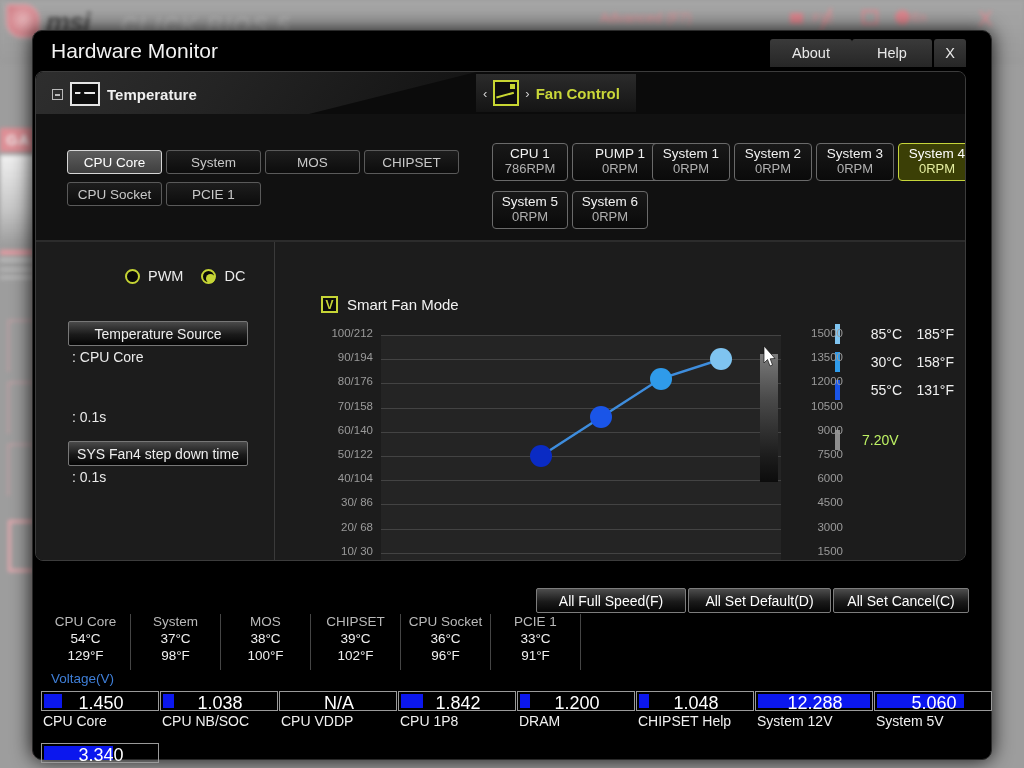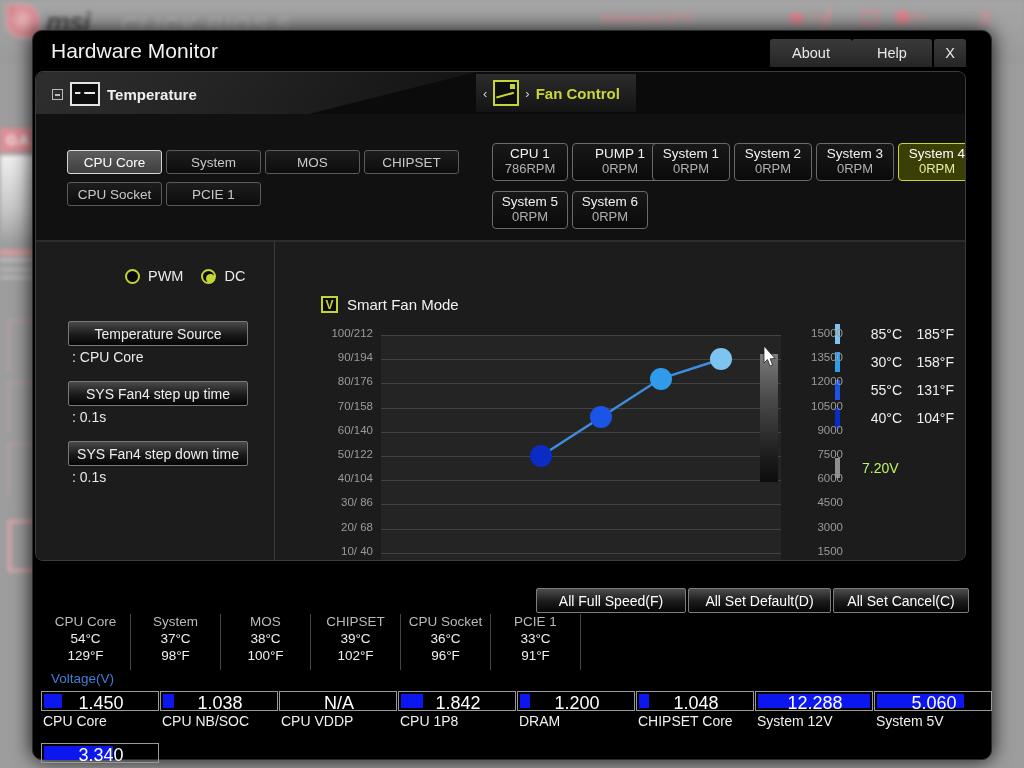--- a/index.html
+++ b/index.html
@@ -358,21 +358,20 @@
       <div class="radio-row">
         <span class="radio"></span>
         <span class="radio-lbl">PWM</span>
         <span class="radio on" style="margin-left:10px"></span>
         <span class="radio-lbl">DC</span>
       </div>
 
       <div class="grp-btn" style="top:79px">Temperature Source</div>
       <div class="grp-val" style="top:107px">: CPU Core</div>
 
-      <div class="grp-btn" style="top:139px">SYS Fan4 step up time</div>
       <div class="grp-val" style="top:167px">: 0.1s</div>
 
       <div class="grp-btn" style="top:199px">SYS Fan4 step down time</div>
       <div class="grp-val" style="top:227px">: 0.1s</div>
     </div>
     <div id="leftcol-sep"></div>
 
     <div id="chartwrap">
 
       <div id="smart-row">
@@ -418,26 +417,20 @@
           <span class="lg-c">30°C</span>
           <span class="lg-f">158°F</span>
           <span class="lg-v">10.80V</span>
         </div>
         <div class="lg-row">
           <span class="lg-bar" style="background:#1a55e8"></span>
           <span class="lg-c">55°C</span>
           <span class="lg-f">131°F</span>
           <span class="lg-v">8.40V</span>
         </div>
-        <div class="lg-row">
-          <span class="lg-bar" style="background:#0a2bc4"></span>
-          <span class="lg-c">40°C</span>
-          <span class="lg-f">104°F</span>
-          <span class="lg-v">6.00V</span>
-        </div>
         <div id="lg-extra">
           <span class="lg-bar"></span>
           <span class="lg-v">7.20V</span>
         </div>
       </div>
     <div class="ytick-l" style="top: 85px; right: 592px; width: 70px;">100/212</div>
         <div class="ytick-r" style="top: 85px; left: 518px; width: 50px; text-align: right;">15000</div>
         <div class="ytick-l" style="top: 109px; right: 592px; width: 70px;">90/194</div>
         <div class="ytick-r" style="top: 109px; left: 518px; width: 50px; text-align: right;">13500</div>
         <div class="ytick-l" style="top: 133px; right: 592px; width: 70px;">80/176</div>
@@ -447,21 +440,21 @@
         <div class="ytick-l" style="top: 182px; right: 592px; width: 70px;">60/140</div>
         <div class="ytick-r" style="top: 182px; left: 518px; width: 50px; text-align: right;">9000</div>
         <div class="ytick-l" style="top: 206px; right: 592px; width: 70px;">50/122</div>
         <div class="ytick-r" style="top: 206px; left: 518px; width: 50px; text-align: right;">7500</div>
         <div class="ytick-l" style="top: 230px; right: 592px; width: 70px;">40/104</div>
         <div class="ytick-r" style="top: 230px; left: 518px; width: 50px; text-align: right;">6000</div>
         <div class="ytick-l" style="top: 254px; right: 592px; width: 70px;">30/ 86</div>
         <div class="ytick-r" style="top: 254px; left: 518px; width: 50px; text-align: right;">4500</div>
         <div class="ytick-l" style="top: 279px; right: 592px; width: 70px;">20/ 68</div>
         <div class="ytick-r" style="top: 279px; left: 518px; width: 50px; text-align: right;">3000</div>
-        <div class="ytick-l" style="top: 303px; right: 592px; width: 70px;">10/ 40</div>
+        <div class="ytick-l" style="top: 303px; right: 592px; width: 70px;">10/ 30</div>
         <div class="ytick-r" style="top: 303px; left: 518px; width: 50px; text-align: right;">1500</div>
       </div>
   </div>
 
   <div class="act-btn" id="act-full">All Full Speed(F)</div>
   <div class="act-btn" id="act-def">All Set Default(D)</div>
   <div class="act-btn" id="act-can">All Set Cancel(C)</div>
 
   <div id="temprow">
     <div class="tcell">
@@ -530,21 +523,21 @@
           <div class="vfill" style="width: 10.08px;"></div>
           <div class="vnum" style="left: 0px; width: 118px; text-align: center;">1.200</div>
         </div>
         <div class="vname" style="left: 2px;">DRAM</div>
       </div>
       <div class="vcell" style="left: 595px; top: 0px; width: 118px;">
         <div class="vgauge">
           <div class="vfill" style="width: 10.08px;"></div>
           <div class="vnum" style="left: 0px; width: 118px; text-align: center;">1.048</div>
         </div>
-        <div class="vname" style="left: 2px;">CHIPSET Core</div>
+        <div class="vname" style="left: 2px;">CHIPSET Help</div>
       </div>
       <div class="vcell" style="left: 714px; top: 0px; width: 118px;">
         <div class="vgauge">
           <div class="vfill" style="width: 112px;"></div>
           <div class="vnum" style="left: 0px; width: 118px; text-align: center;">12.288</div>
         </div>
         <div class="vname" style="left: 2px;">System 12V</div>
       </div>
       <div class="vcell" style="left: 833px; top: 0px; width: 118px;">
         <div class="vgauge">

